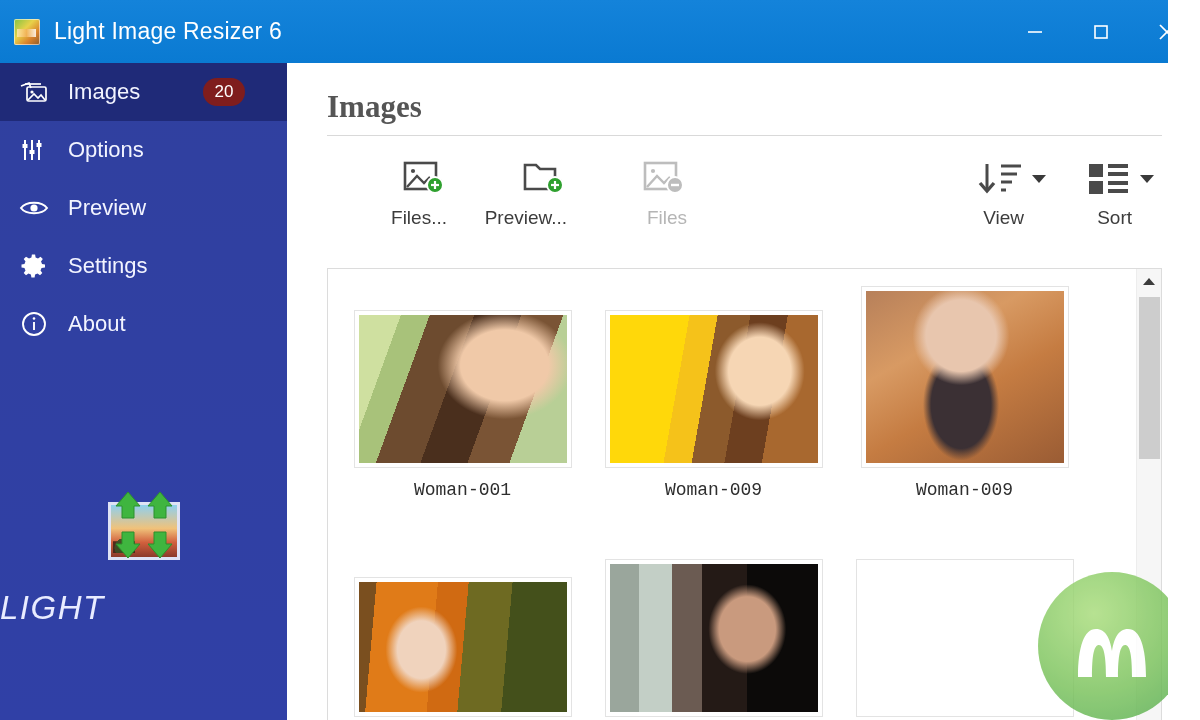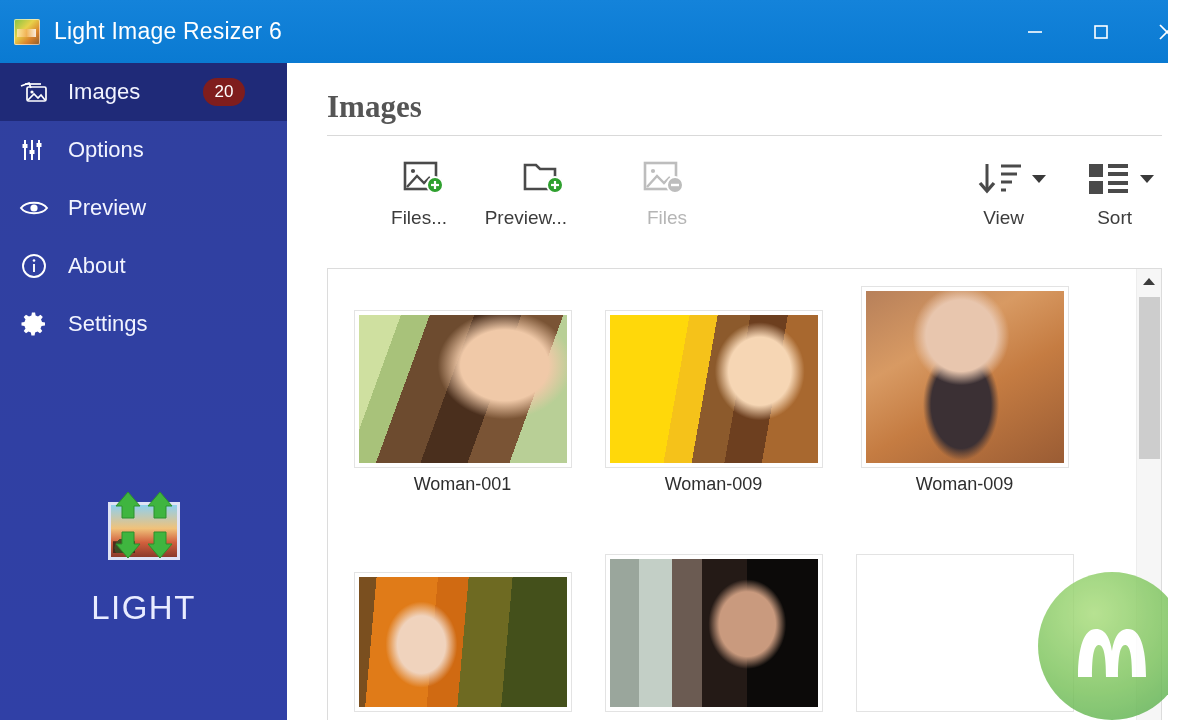--- a/index.html
+++ b/index.html
@@ -127,21 +127,22 @@
     box-sizing: border-box;
     padding: 0 10px;
   }
 
   
   .brand {
     position: absolute;
     left: 0;
     top: 425px;
     width: 287px;
-    text-align: center;
+    text-align: left;
+    font-style: italic;
   }
   .brand-mark {
     position: relative;
     width: 104px;
     height: 86px;
     margin: 0 auto 14px auto;
   }
   .brand-photo {
     position: absolute;
     left: 16px; top: 14px;
@@ -293,22 +294,23 @@
     padding: 4px;
     box-shadow: 0 0 0 1px #e3e3e3;
     box-sizing: border-box;
   }
   .thumb .pic {
     display: block;
   }
   .cell-label {
     font-size: 18px;
     color: #2e2e2e;
-    margin-top: 7px;
+    margin-top: 13px;
     white-space: nowrap;
+    font-family: Liberation Mono, monospace;
   }
   .row2 { margin-top: 44px; }
 
   
   .pic-w1 {
     width: 208px; height: 148px;
     background:
       radial-gradient(ellipse 46% 52% at 70% 34%, #f0c9a8 0 46%, rgba(240,201,168,0) 70%),
       linear-gradient(110deg, #cfe0a0 0 16%, #a8c27a 16% 27%, #6d4b2f 27% 44%, #4a2f1d 44% 62%, #7a5435 62% 78%, #b8cf96 78% 100%),
       #8a6340;
@@ -464,37 +466,37 @@
         <svg width="30" height="22" viewBox="0 0 30 22" fill="none" stroke="#ffffff" stroke-width="2">
           <path d="M2 11 C7 4, 23 4, 28 11 C23 18, 7 18, 2 11 Z"></path>
           <circle cx="15" cy="11" r="3.6" fill="#ffffff" stroke="none"></circle>
         </svg>
       </span>
       <span class="nav-label">Preview</span>
     </div>
 
     <div class="nav-item">
       <span class="nav-icon">
+        <svg width="28" height="28" viewBox="0 0 28 28" fill="#ffffff">
+          <path d="M14 9.2a4.8 4.8 0 100 9.6 4.8 4.8 0 000-9.6zm0 7.2a2.4 2.4 0 110-4.8 2.4 2.4 0 010 4.8z"></path>
+          <path d="M25 15.6v-3.2l-3-.5a9.4 9.4 0 00-1-2.4l1.8-2.5-2.3-2.3-2.5 1.8a9.4 9.4 0 00-2.4-1l-.5-3h-3.2l-.5 3a9.4 9.4 0 00-2.4 1L6 4.7 3.7 7l1.8 2.5a9.4 9.4 0 00-1 2.4l-3 .5v3.2l3 .5a9.4 9.4 0 001 2.4L3.7 21 6 23.3l2.5-1.8a9.4 9.4 0 002.4 1l.5 3h3.2l.5-3a9.4 9.4 0 002.4-1l2.5 1.8 2.3-2.3-1.8-2.5a9.4 9.4 0 001-2.4z"></path>
+        </svg>
+      </span>
+      <span class="nav-label">Settings</span>
+    </div>
+
+    <div class="nav-item">
+      <span class="nav-icon">
         <svg width="28" height="28" viewBox="0 0 28 28" fill="none" stroke="#ffffff" stroke-width="1.9">
           <circle cx="14" cy="14" r="11"></circle>
           <circle cx="14" cy="8.5" r="1.3" fill="#ffffff" stroke="none"></circle>
           <line x1="14" y1="12" x2="14" y2="20"></line>
         </svg>
       </span>
       <span class="nav-label">About</span>
-    </div>
-
-    <div class="nav-item">
-      <span class="nav-icon">
-        <svg width="28" height="28" viewBox="0 0 28 28" fill="#ffffff">
-          <path d="M14 9.2a4.8 4.8 0 100 9.6 4.8 4.8 0 000-9.6zm0 7.2a2.4 2.4 0 110-4.8 2.4 2.4 0 010 4.8z"></path>
-          <path d="M25 15.6v-3.2l-3-.5a9.4 9.4 0 00-1-2.4l1.8-2.5-2.3-2.3-2.5 1.8a9.4 9.4 0 00-2.4-1l-.5-3h-3.2l-.5 3a9.4 9.4 0 00-2.4 1L6 4.7 3.7 7l1.8 2.5a9.4 9.4 0 00-1 2.4l-3 .5v3.2l3 .5a9.4 9.4 0 001 2.4L3.7 21 6 23.3l2.5-1.8a9.4 9.4 0 002.4 1l.5 3h3.2l.5-3a9.4 9.4 0 002.4-1l2.5 1.8 2.3-2.3-1.8-2.5a9.4 9.4 0 001-2.4z"></path>
-        </svg>
-      </span>
-      <span class="nav-label">Settings</span>
     </div>
 
     <div class="brand">
       <div class="brand-mark">
         <div class="brand-photo"></div>
         <svg width="104" height="86" viewBox="0 0 104 86" style="position:absolute;left:0;top:0">
           <g fill="#3fb53f" stroke="#2d8f2d" stroke-width="1">
             <path d="M30 4 L30 16 L24 16 L36 30 L48 16 L42 16 L42 4 Z" transform="rotate(180 36 17)"></path>
             <path d="M62 4 L62 16 L56 16 L68 30 L80 16 L74 16 L74 4 Z" transform="rotate(180 68 17)"></path>
             <path d="M24 56 L36 70 L48 56 L42 56 L42 44 L30 44 L30 56 Z"></path>

